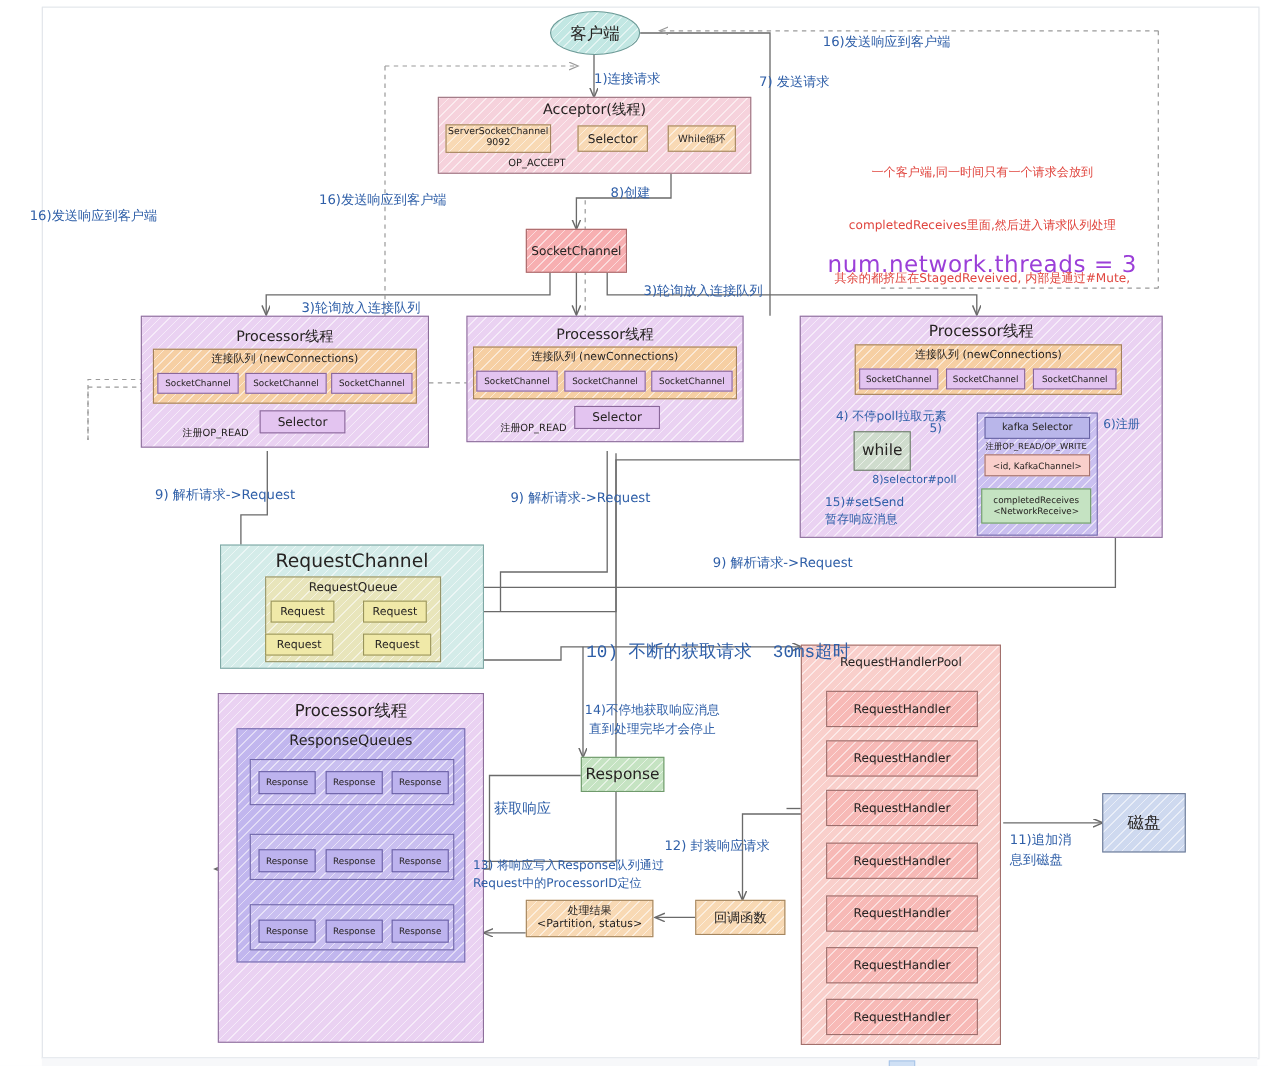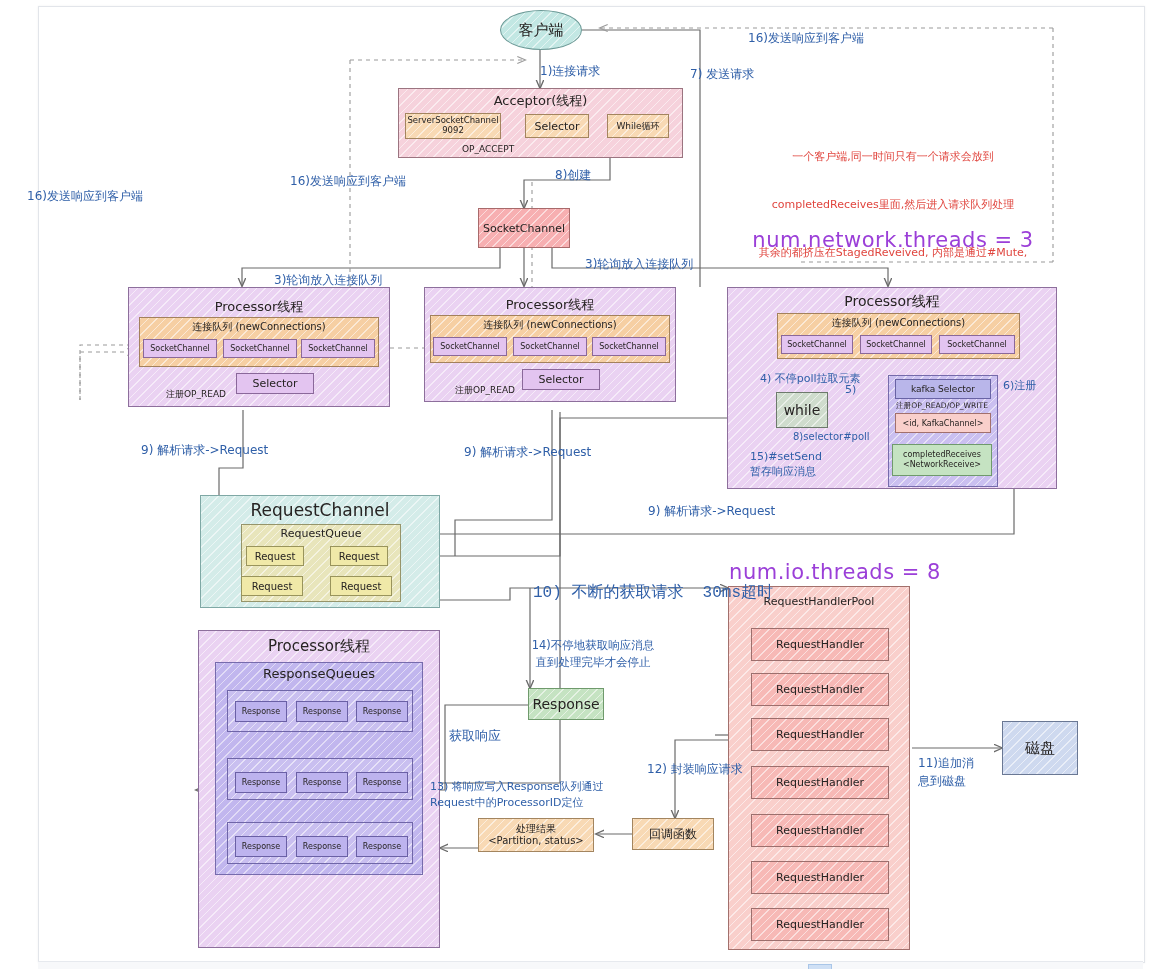--- a/index.html
+++ b/index.html
@@ -177,21 +177,20 @@
 
   <div class="lbl t-red" style="left:733px;top:117px;width:320px;text-align:center;font-size:11px;line-height:1.45;">
     <div>一个客户端,同一时间只有一个请求会放到</div>
     <div>completedReceives里面,然后进入请求队列处理</div>
     <div>其余的都挤压在StagedReveived, 内部是通过#Mute,</div>
     <div>#unMuted函数,对于SelectionKey.OP_READ</div>
     <div>事件注册和取消搞定的当从ResponseQueue</div>
     <div>取出后,会调用#unMute方法处理</div>
   </div>
   <div class="lbl bigpurple" style="left:733px;top:226px;width:320px;text-align:center;">num.network.threads = 3</div>
-  <div class="lbl bigpurple" style="left:700px;top:558px;width:270px;text-align:center;">num.io.threads = 8</div>
 
   <div class="box c-lilac hatch" style="left:128px;top:287px;width:262px;height:120px;display:block;"></div>
   <div class="lbl t-dark" style="left:128px;top:298px;width:262px;text-align:center;font-size:13px;">Processor线程</div>
   <div class="box c-orange hatch" style="left:139px;top:317px;width:240px;height:50px;display:block;"></div>
   <div class="lbl t-dark" style="left:139px;top:320px;width:240px;text-align:center;font-size:10px;">连接队列 (newConnections)</div>
   <div class="box c-lilac2 xsmall t-dark" style="left:143px;top:339px;width:74px;height:19px;font-size:8px;">
       <span>SocketChannel</span>
     </div>
   <div class="box c-lilac2 xsmall t-dark" style="left:223px;top:339px;width:74px;height:19px;font-size:8px;">
       <span>SocketChannel</span>
@@ -356,21 +355,21 @@
   <div class="lbl t-blue" style="left:845px;top:383px;font-size:11px;">5)</div>
   <div class="lbl t-blue" style="left:1003px;top:379px;font-size:11px;">6)注册</div>
   <div class="lbl t-blue" style="left:690px;top:66px;font-size:12px;">7) 发送请求</div>
   <div class="lbl t-blue" style="left:793px;top:430px;font-size:10px;">8)selector#poll</div>
   <div class="lbl t-blue" style="left:141px;top:442px;font-size:12px;">9) 解析请求-&gt;Request</div>
   <div class="lbl t-blue" style="left:464px;top:444px;font-size:12px;">9) 解析请求-&gt;Request</div>
   <div class="lbl t-blue" style="left:648px;top:503px;font-size:12px;">9) 解析请求-&gt;Request</div>
   <div class="lbl t-blue" style="left:533px;top:583px;font-size:16px;font-family:Liberation Mono, monospace;">10) 不断的获取请求  30ms超时</div>
   <div class="lbl t-blue" style="left:918px;top:754px;font-size:12px;line-height:1.5;white-space:pre-line;">11)追加消
 息到磁盘</div>
-  <div class="lbl t-blue" style="left:604px;top:761px;font-size:12px;margin-left:43px;">12) 封装响应请求</div>
+  <div class="lbl t-blue" style="left:604px;top:761px;font-size:12px;">12) 封装响应请求</div>
   <div class="lbl t-blue" style="left:430px;top:779px;font-size:11px;line-height:1.45;white-space:pre-line;">13) 将响应写入Response队列通过
 Request中的ProcessorID定位</div>
   <div class="lbl t-blue" style="left:508px;top:637px;font-size:11.5px;line-height:1.45;white-space:pre-line;text-align:center;width:170px;">14)不停地获取响应消息
 直到处理完毕才会停止</div>
   <div class="lbl t-blue" style="left:750px;top:449px;font-size:11px;line-height:1.4;white-space:pre-line;">15)#setSend
 暂存响应消息</div>
   <div class="lbl t-blue" style="left:748px;top:30px;font-size:12px;">16)发送响应到客户端</div>
   <div class="lbl t-blue" style="left:290px;top:173px;font-size:12px;">16)发送响应到客户端</div>
   <div class="lbl t-blue" style="left:27px;top:188px;font-size:12px;">16)发送响应到客户端</div>
   <div class="lbl t-blue" style="left:449px;top:727px;font-size:13px;">获取响应</div>

